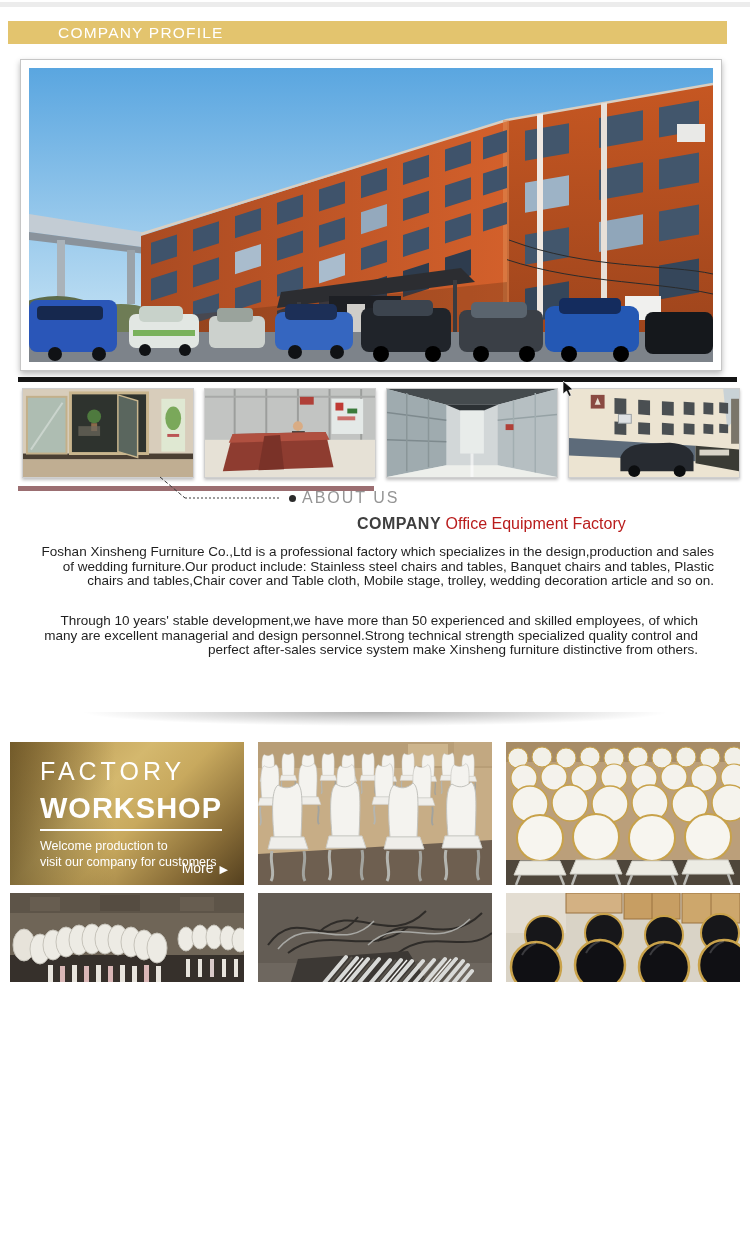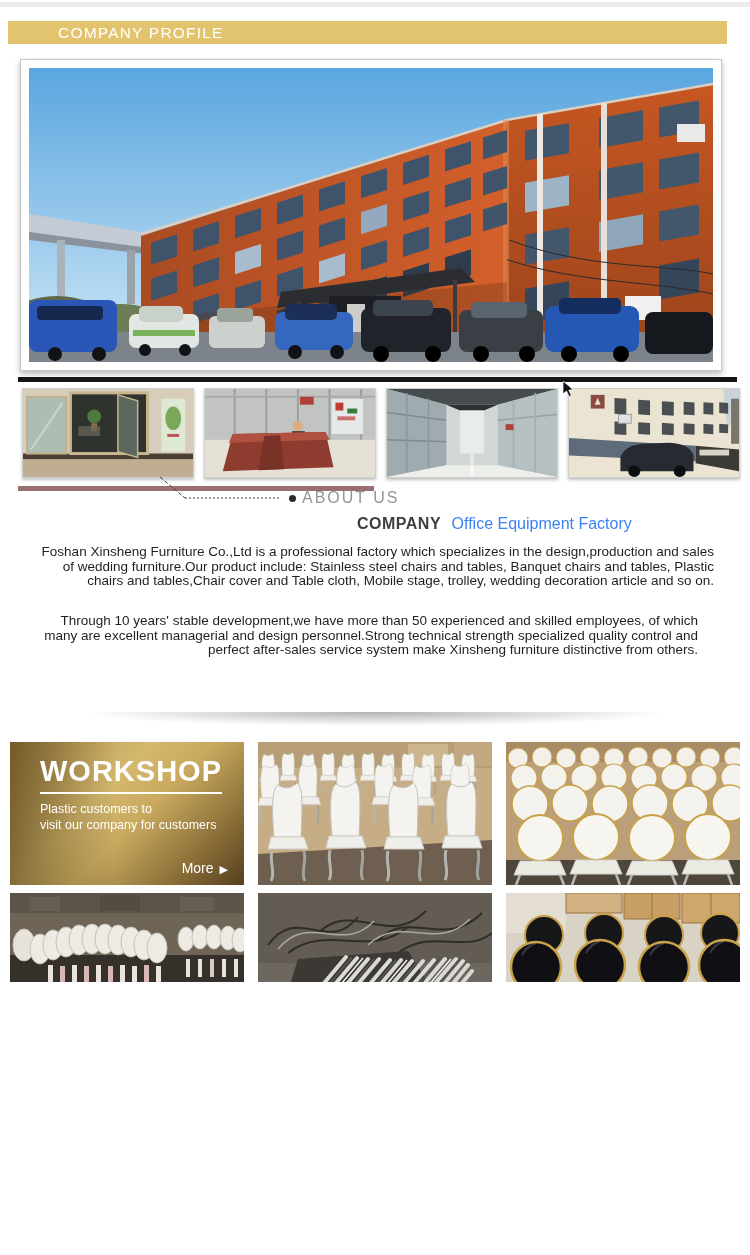--- a/index.html
+++ b/index.html
@@ -21,21 +21,21 @@
   #thumb-1{left:22px;} #thumb-2{left:204px;} #thumb-3{left:386px;} #thumb-4{left:568px;}
   #cursor{left:563px;top:381px;width:12px;height:16px;}
   
   #mauve-bar{left:18px;top:486px;width:356px;height:5px;background:#9b6e71;}
   #connector{left:152px;top:474px;width:140px;height:30px;}
   
   #about-bullet{left:289px;top:495px;width:7px;height:7px;border-radius:50%;background:#2b2b2b;}
   #about-label{left:302px;top:489px;font-size:16px;color:#959595;letter-spacing:2px;}
   #brand-line{left:357px;top:515px;font-size:16px;white-space:nowrap;}
   #brand-line .brand{color:#3f3f3f;font-weight:bold;letter-spacing:.5px;}
-  #brand-line .suffix{color:#3b82f6;margin-left:6px;font-weight:400;}
+  #brand-line .suffix{color:#b91c1c;margin-left:0;font-weight:400;}
   .para{left:30px;width:684px;font-size:13.5px;line-height:14.6px;color:#1f1f1f;text-align:right;}
   #para-1{top:545px;}
   #para-2{top:614px;width:668px;}
   
   #shadow-divider{left:14px;top:712px;width:722px;height:18px;background:radial-gradient(ellipse 52% 100% at 50% 0%,rgba(0,0,0,.30),rgba(0,0,0,0) 78%);}
   
   .cell{width:234px;height:143px;overflow:hidden;}
   .cell svg{display:block;width:100%;height:100%;}
   #cell-workshop{left:10px;top:742px;background:
       linear-gradient(90deg,rgba(62,46,14,.55),rgba(62,46,14,0) 45%),
@@ -318,22 +318,23 @@
     <span class="brand">COMPANY</span>
     <span class="suffix">Office Equipment Factory</span>
   </div>
 
   <div class="abs para" id="para-1">Foshan Xinsheng Furniture Co.,Ltd  is a professional factory which specializes in the design,production and sales of wedding furniture.Our product include:  Stainless steel chairs and tables, Banquet chairs and tables, Plastic chairs and tables,Chair cover and Table cloth, Mobile stage, trolley, wedding decoration article and so on.</div>
   <div class="abs para" id="para-2">Through 10 years' stable development,we have more than 50 experienced and skilled employees, of which many are excellent managerial and design personnel.Strong technical strength specialized quality control and perfect after-sales service system make Xinsheng furniture distinctive from others.</div>
 
   <div class="abs" id="shadow-divider"></div>
 
   <div class="abs cell" id="cell-workshop">
+    <div id="ws-title1">FACTORY</div>
     <div><span id="ws-title2">WORKSHOP</span></div>
-    <div class="ws-sub">Plastic customers to</div>
+    <div class="ws-sub">Welcome production to</div>
     <div class="ws-sub">visit our company for customers</div>
     <div id="ws-more">
       <span>More</span><span class="tri">▶</span>
     </div>
   </div>
 
   <div class="abs cell" id="cell-r1c2">
     <svg viewBox="0 0 234 143" preserveAspectRatio="none">
       <defs>
         <g id="chA">

